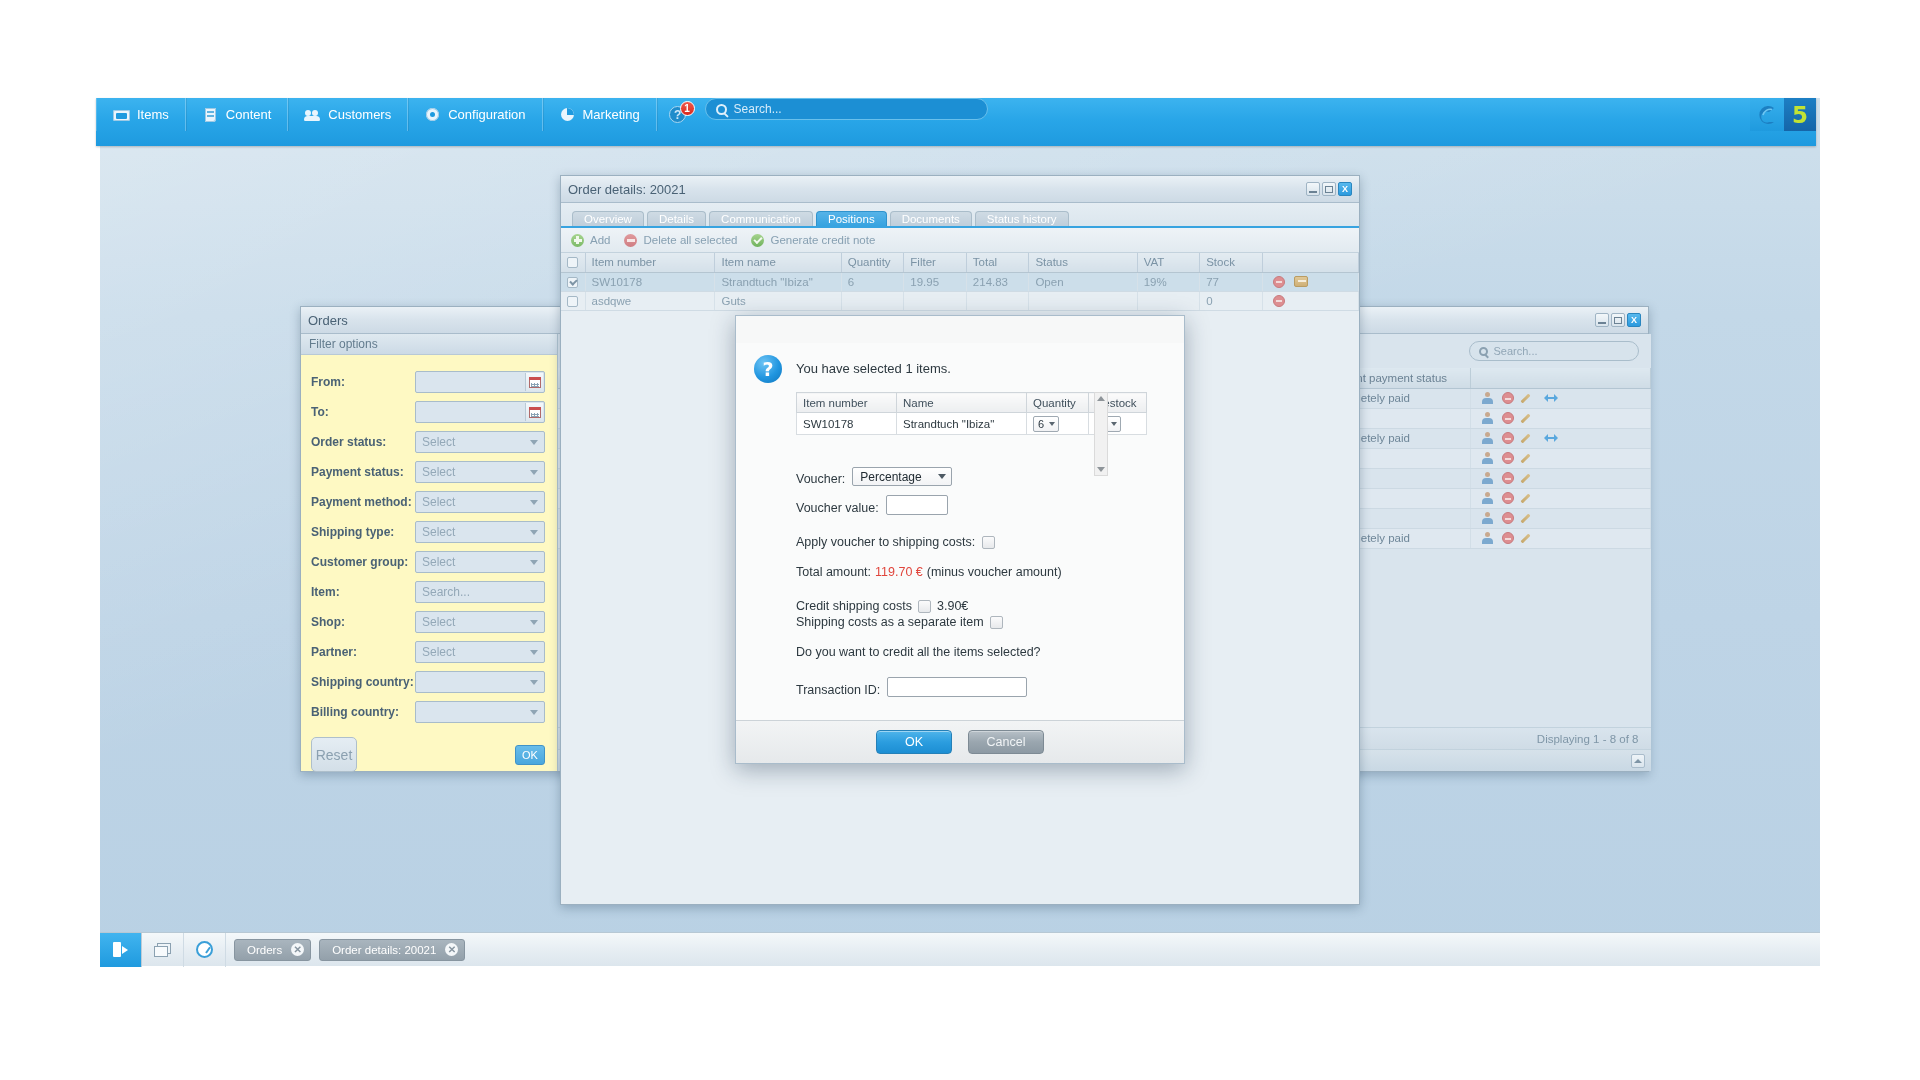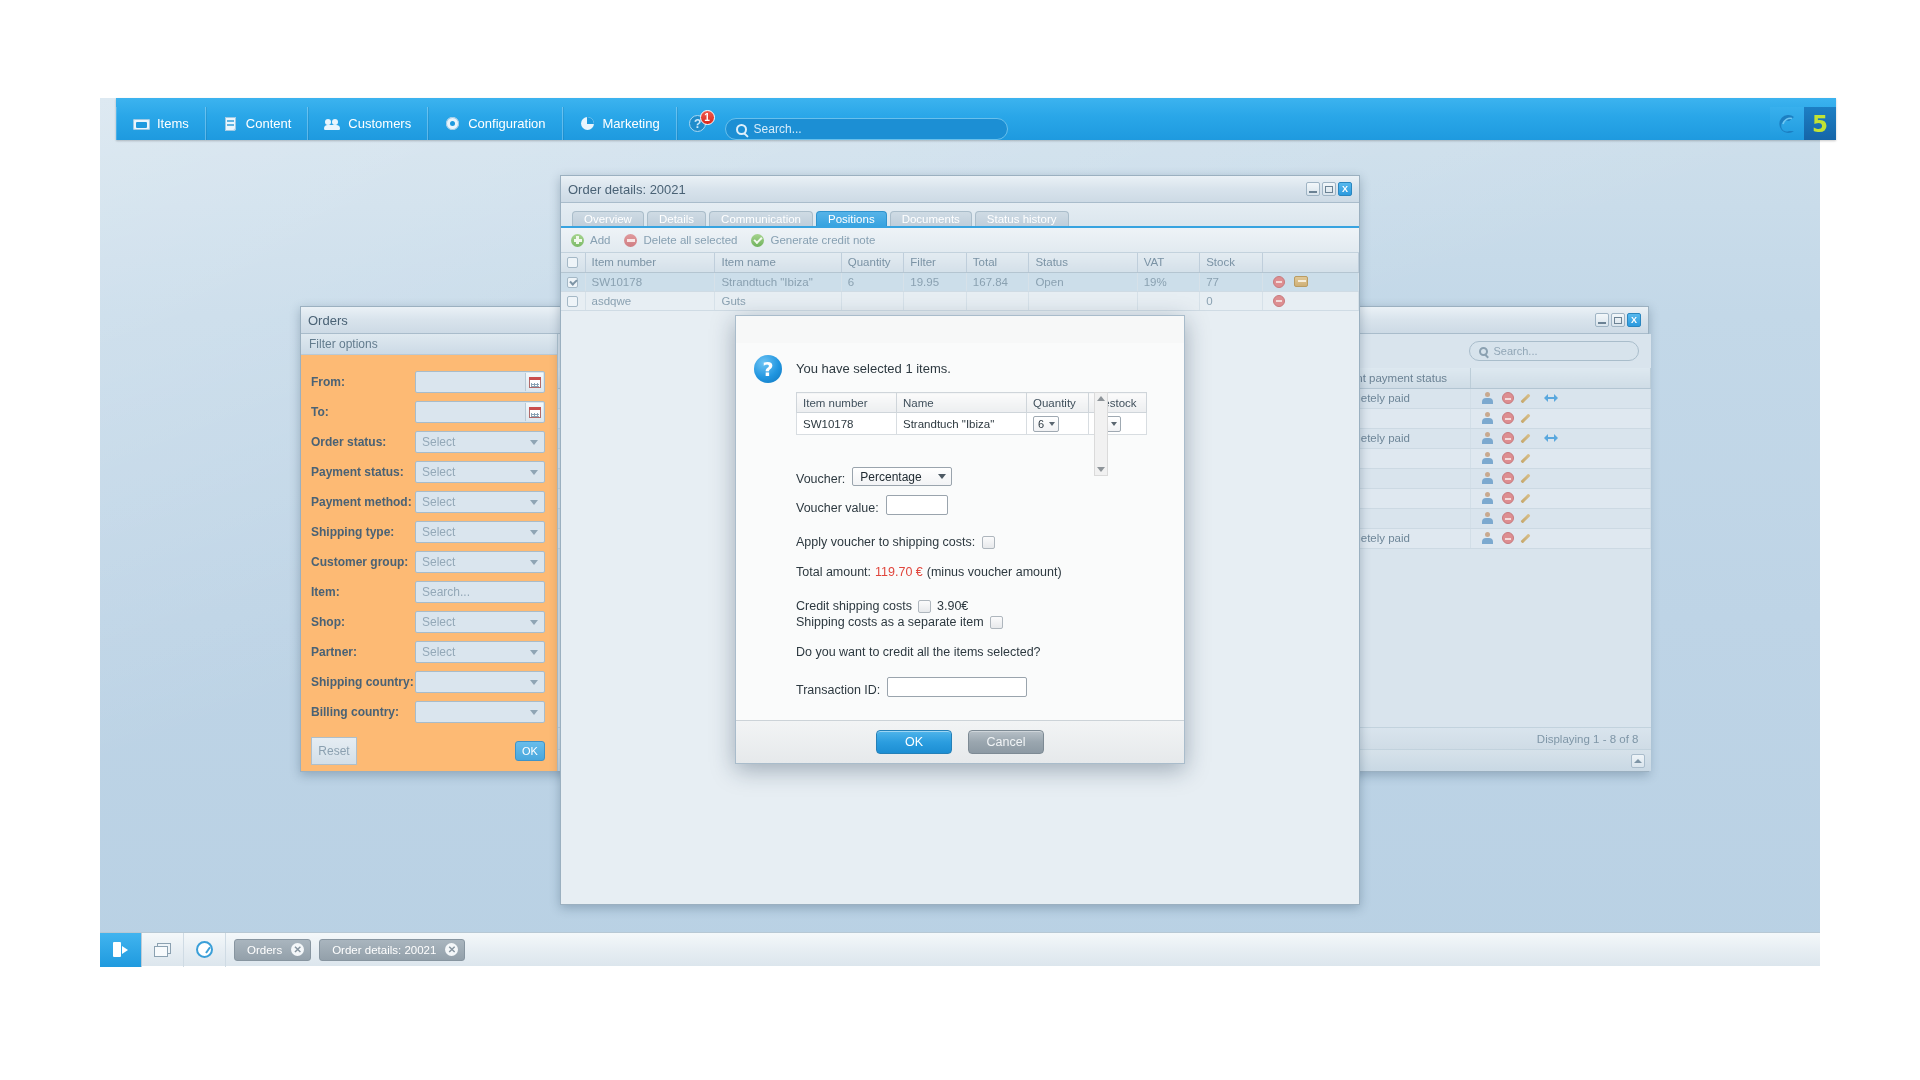--- a/index.html
+++ b/index.html
@@ -19,23 +19,23 @@
     background: linear-gradient(180deg, #cfe0ec 0%, #c3d8e8 25%, #bed4e6 60%, #b9d1e4 100%);
   }
   .desktop-shade {
     position:absolute; left:0; top:0; right:0; bottom:0;
     background: linear-gradient(160deg, rgba(255,255,255,0.30), rgba(255,255,255,0) 45%);
     pointer-events:none;
   }
 
   
   .topnav {
-    position: absolute; left: 116px; top: 98px; width: 1720px; height: 42px;
+    position: absolute; left: 96px; top: 98px; width: 1720px; height: 48px;
     background: linear-gradient(180deg, #3cb3ef 0%, #29a6e8 45%, #1e9adf 100%);
-    display: flex; align-items: flex-end;
+    display: flex; align-items: flex-start;
     box-shadow: 0 1px 2px rgba(0,0,0,.22);
     z-index: 50;
   }
   .nav-item {
     display: flex; align-items: center; gap: 7px;
     height: 33px; padding: 0 16px;
     color: #ffffff; font-size: 13px;
     border-right: 1px solid rgba(255,255,255,.28);
     box-shadow: 1px 0 0 rgba(0,0,0,.08);
     cursor: pointer; white-space: nowrap;
@@ -159,21 +159,21 @@
   }
   .wb.close { background: linear-gradient(180deg,#58b9ee,#2b9ade); border-color:#2a86bf; color:#fff; font-weight:bold; }
   .wb .bar { width:8px; height:2px; background:#6b8294; margin-top:5px; }
   .wb .sq { width:8px; height:7px; border:1px solid #6b8294; }
 
   
   #orders-win { left: 300px; top: 306px; width: 1349px; height: 466px; }
   .orders-body { position:absolute; left:0; top:27px; right:0; bottom:0; display:flex; }
   .orders-filter {
     width: 257px; flex: 0 0 257px;
-    background: #fdba74;
+    background: #fef9c3;
     border-right: 1px solid #b3c5d2;
   }
   .filter-head {
     height: 21px; background: linear-gradient(180deg,#dfe9f0,#ccdae6);
     border-bottom: 1px solid #b8c9d6;
     color: #637c8e; font-size: 12px;
     display:flex; align-items:center; padding-left: 8px;
   }
   .filter-rows { padding: 12px 12px 0 10px; }
   .frow { display:flex; align-items:center; height: 30px; }
@@ -195,23 +195,23 @@
   .cal-ico::after{content:"";position:absolute;left:1px;top:5px;width:8px;height:4px;
     background: repeating-linear-gradient(90deg,#8aa3b5 0 1px,transparent 1px 3px),
                 repeating-linear-gradient(0deg,#8aa3b5 0 1px,transparent 1px 2px);}
   .fctl .arrow {
     position:absolute; right: 1px; top: 1px; width: 18px; height: 18px;
     display:flex; align-items:center; justify-content:center;
   }
   .arrow-dn { width:0;height:0;border-left:4px solid transparent;border-right:4px solid transparent;border-top:5px solid #8fa5b5; }
   .fbtns { display:flex; align-items:center; justify-content:space-between; padding: 10px 12px 0 10px; }
   .btn-reset {
-    width: 46px; height: 28px; font-size: 12px; color:#8ba0b0;
+    width: 46px; height: 35px; font-size: 14px; color:#8ba0b0;
     background: linear-gradient(180deg,#e5edf3,#d3dfe8);
-    border:1px solid #aebfcb; border-radius:0;
+    border:1px solid #aebfcb; border-radius:5px;
     display:flex;align-items:center;justify-content:center; cursor:pointer;
   }
   .btn-ok-sm {
     width: 30px; height: 20px; font-size: 11px; color:#fff;
     background: linear-gradient(180deg,#69bdea,#49a7dd);
     border:1px solid #3f93c8; border-radius:3px;
     display:flex;align-items:center;justify-content:center; cursor:pointer;
   }
 
   .orders-list { flex: 1 1 auto; position: relative; background:#d9e4ed; }
@@ -863,21 +863,21 @@
           <th></th>
         </tr>
       </thead>
       <tbody>
         <tr class="sel">
           <td><span class="chk on"></span></td>
           <td>SW10178</td>
           <td>Strandtuch "Ibiza"</td>
           <td>6</td>
           <td>19.95</td>
-          <td>167.84</td>
+          <td>214.83</td>
           <td>Open</td>
           <td>19%</td>
           <td>77</td>
           <td>
               <div class="row-actions">
             <span class="ic-del"></span>
             <span class="ic-box"></span>
           </div>
             </td>
         </tr>

